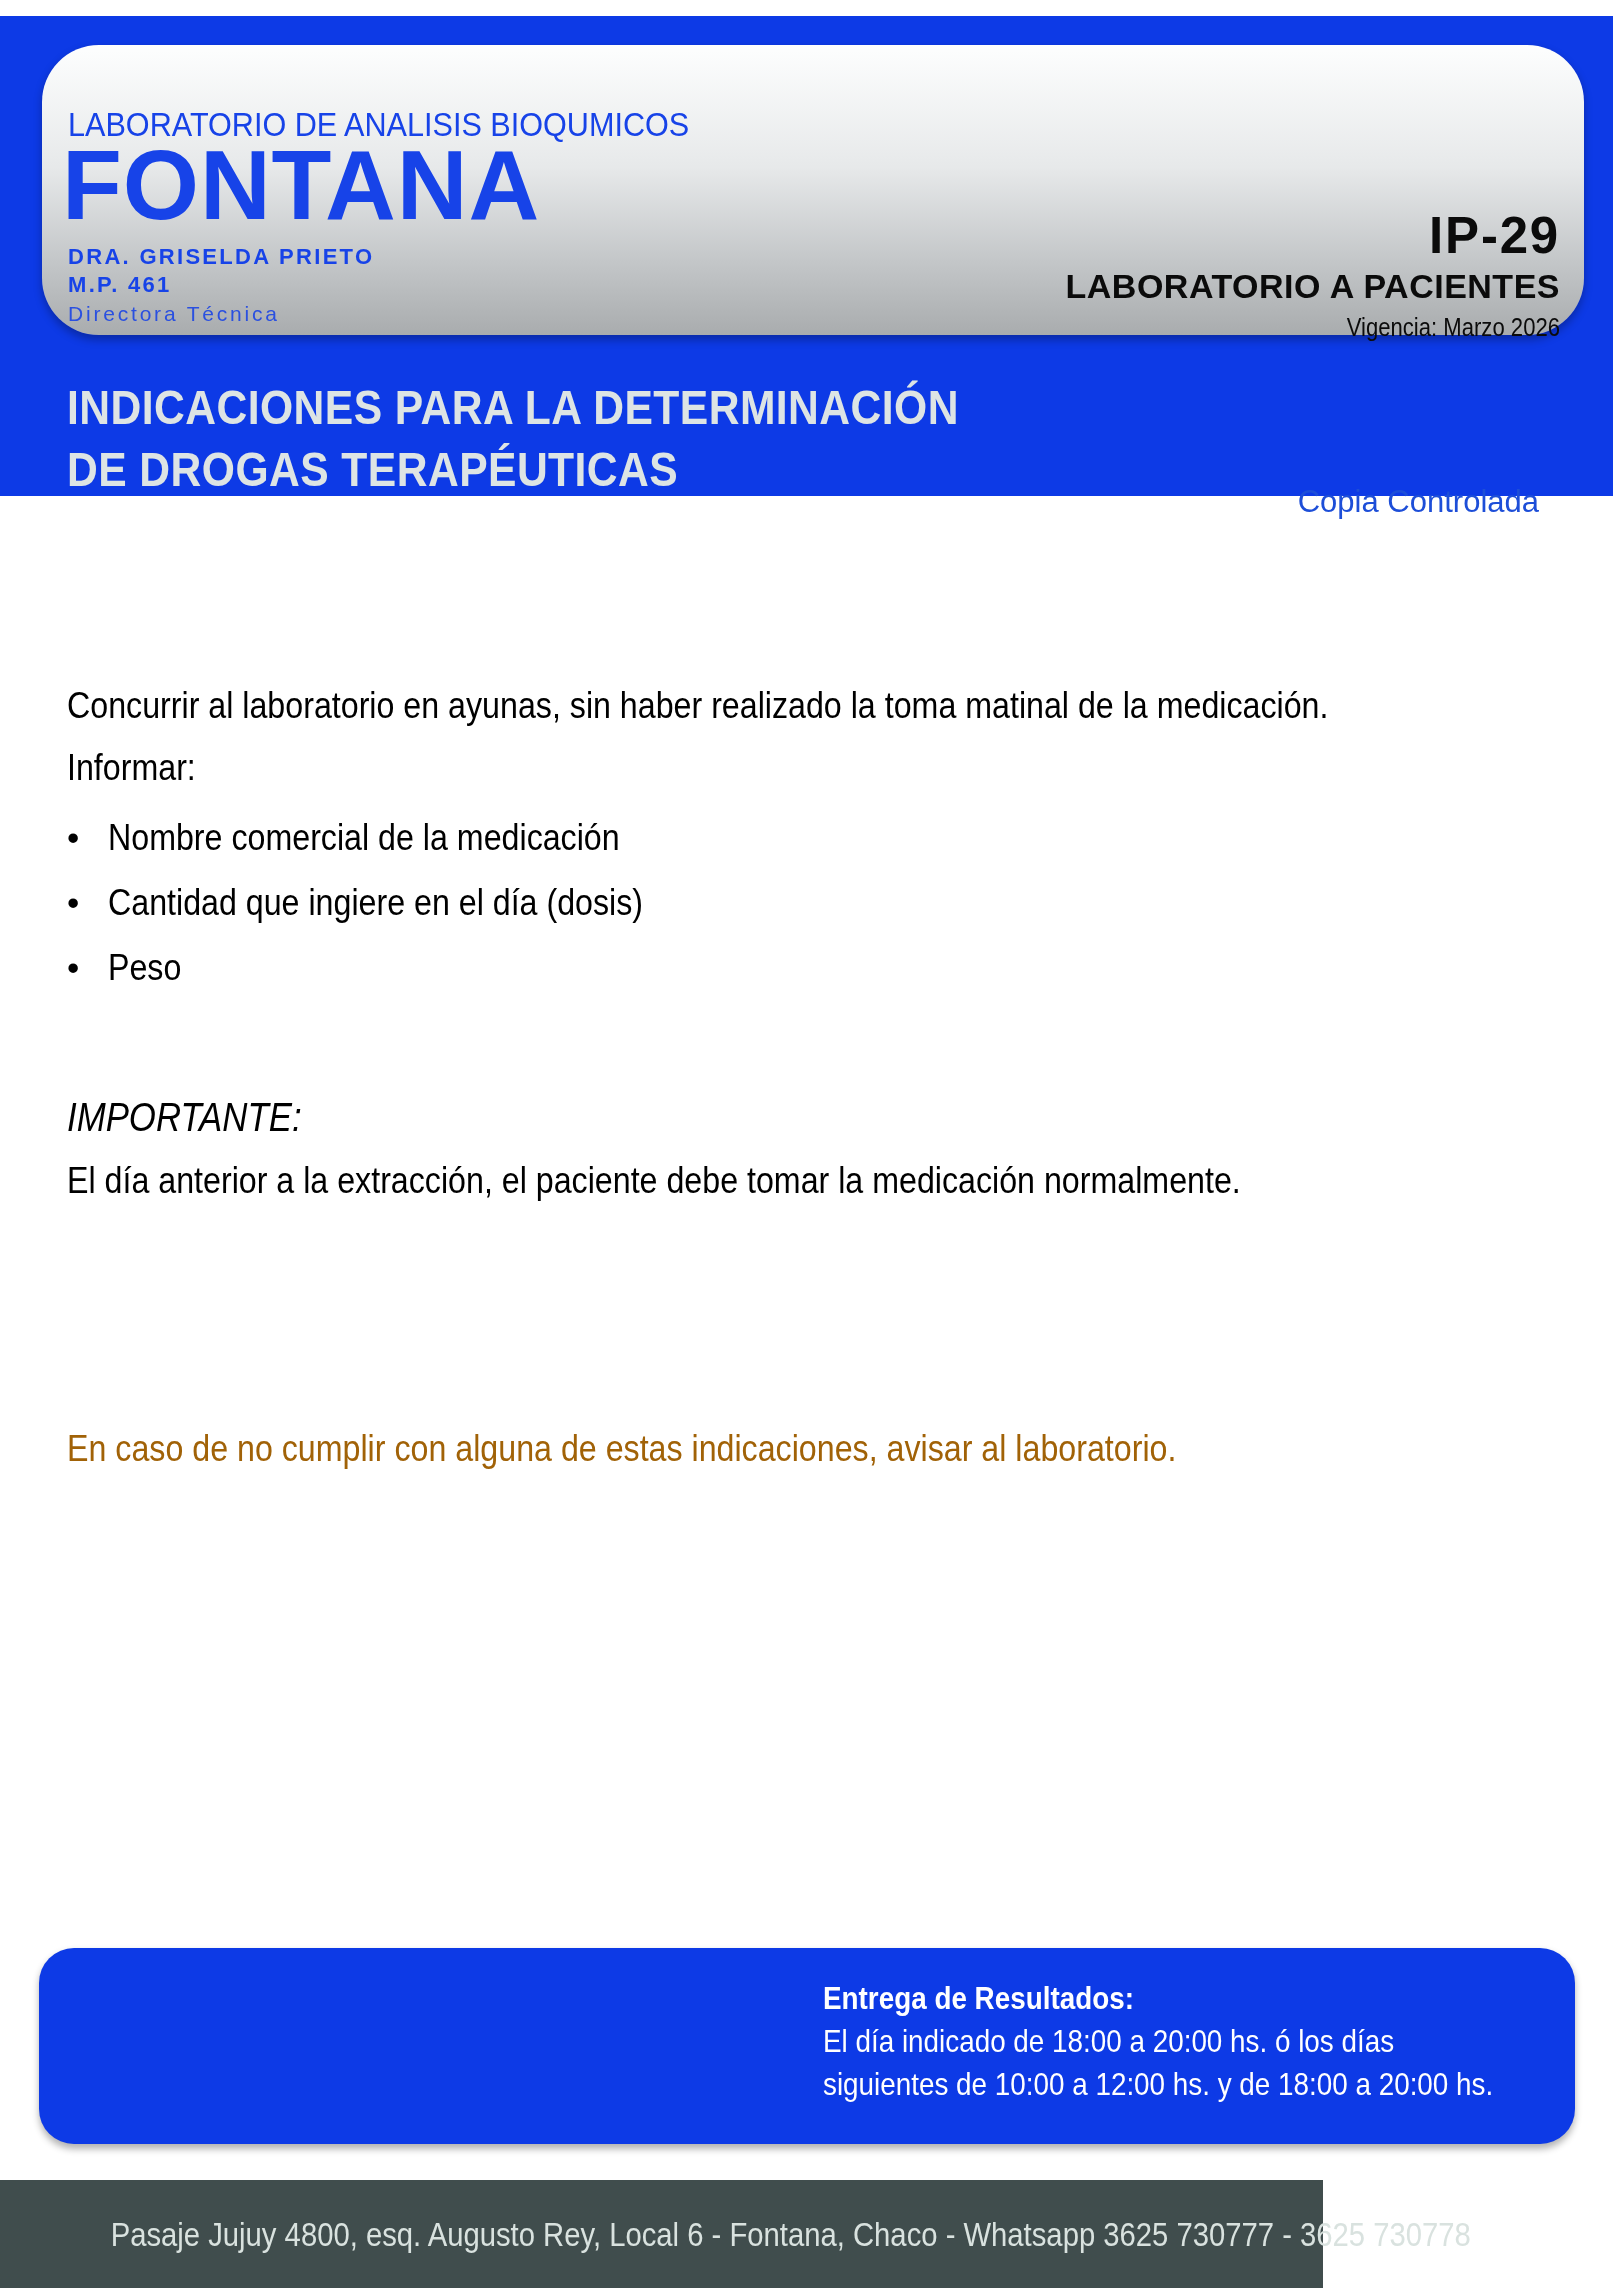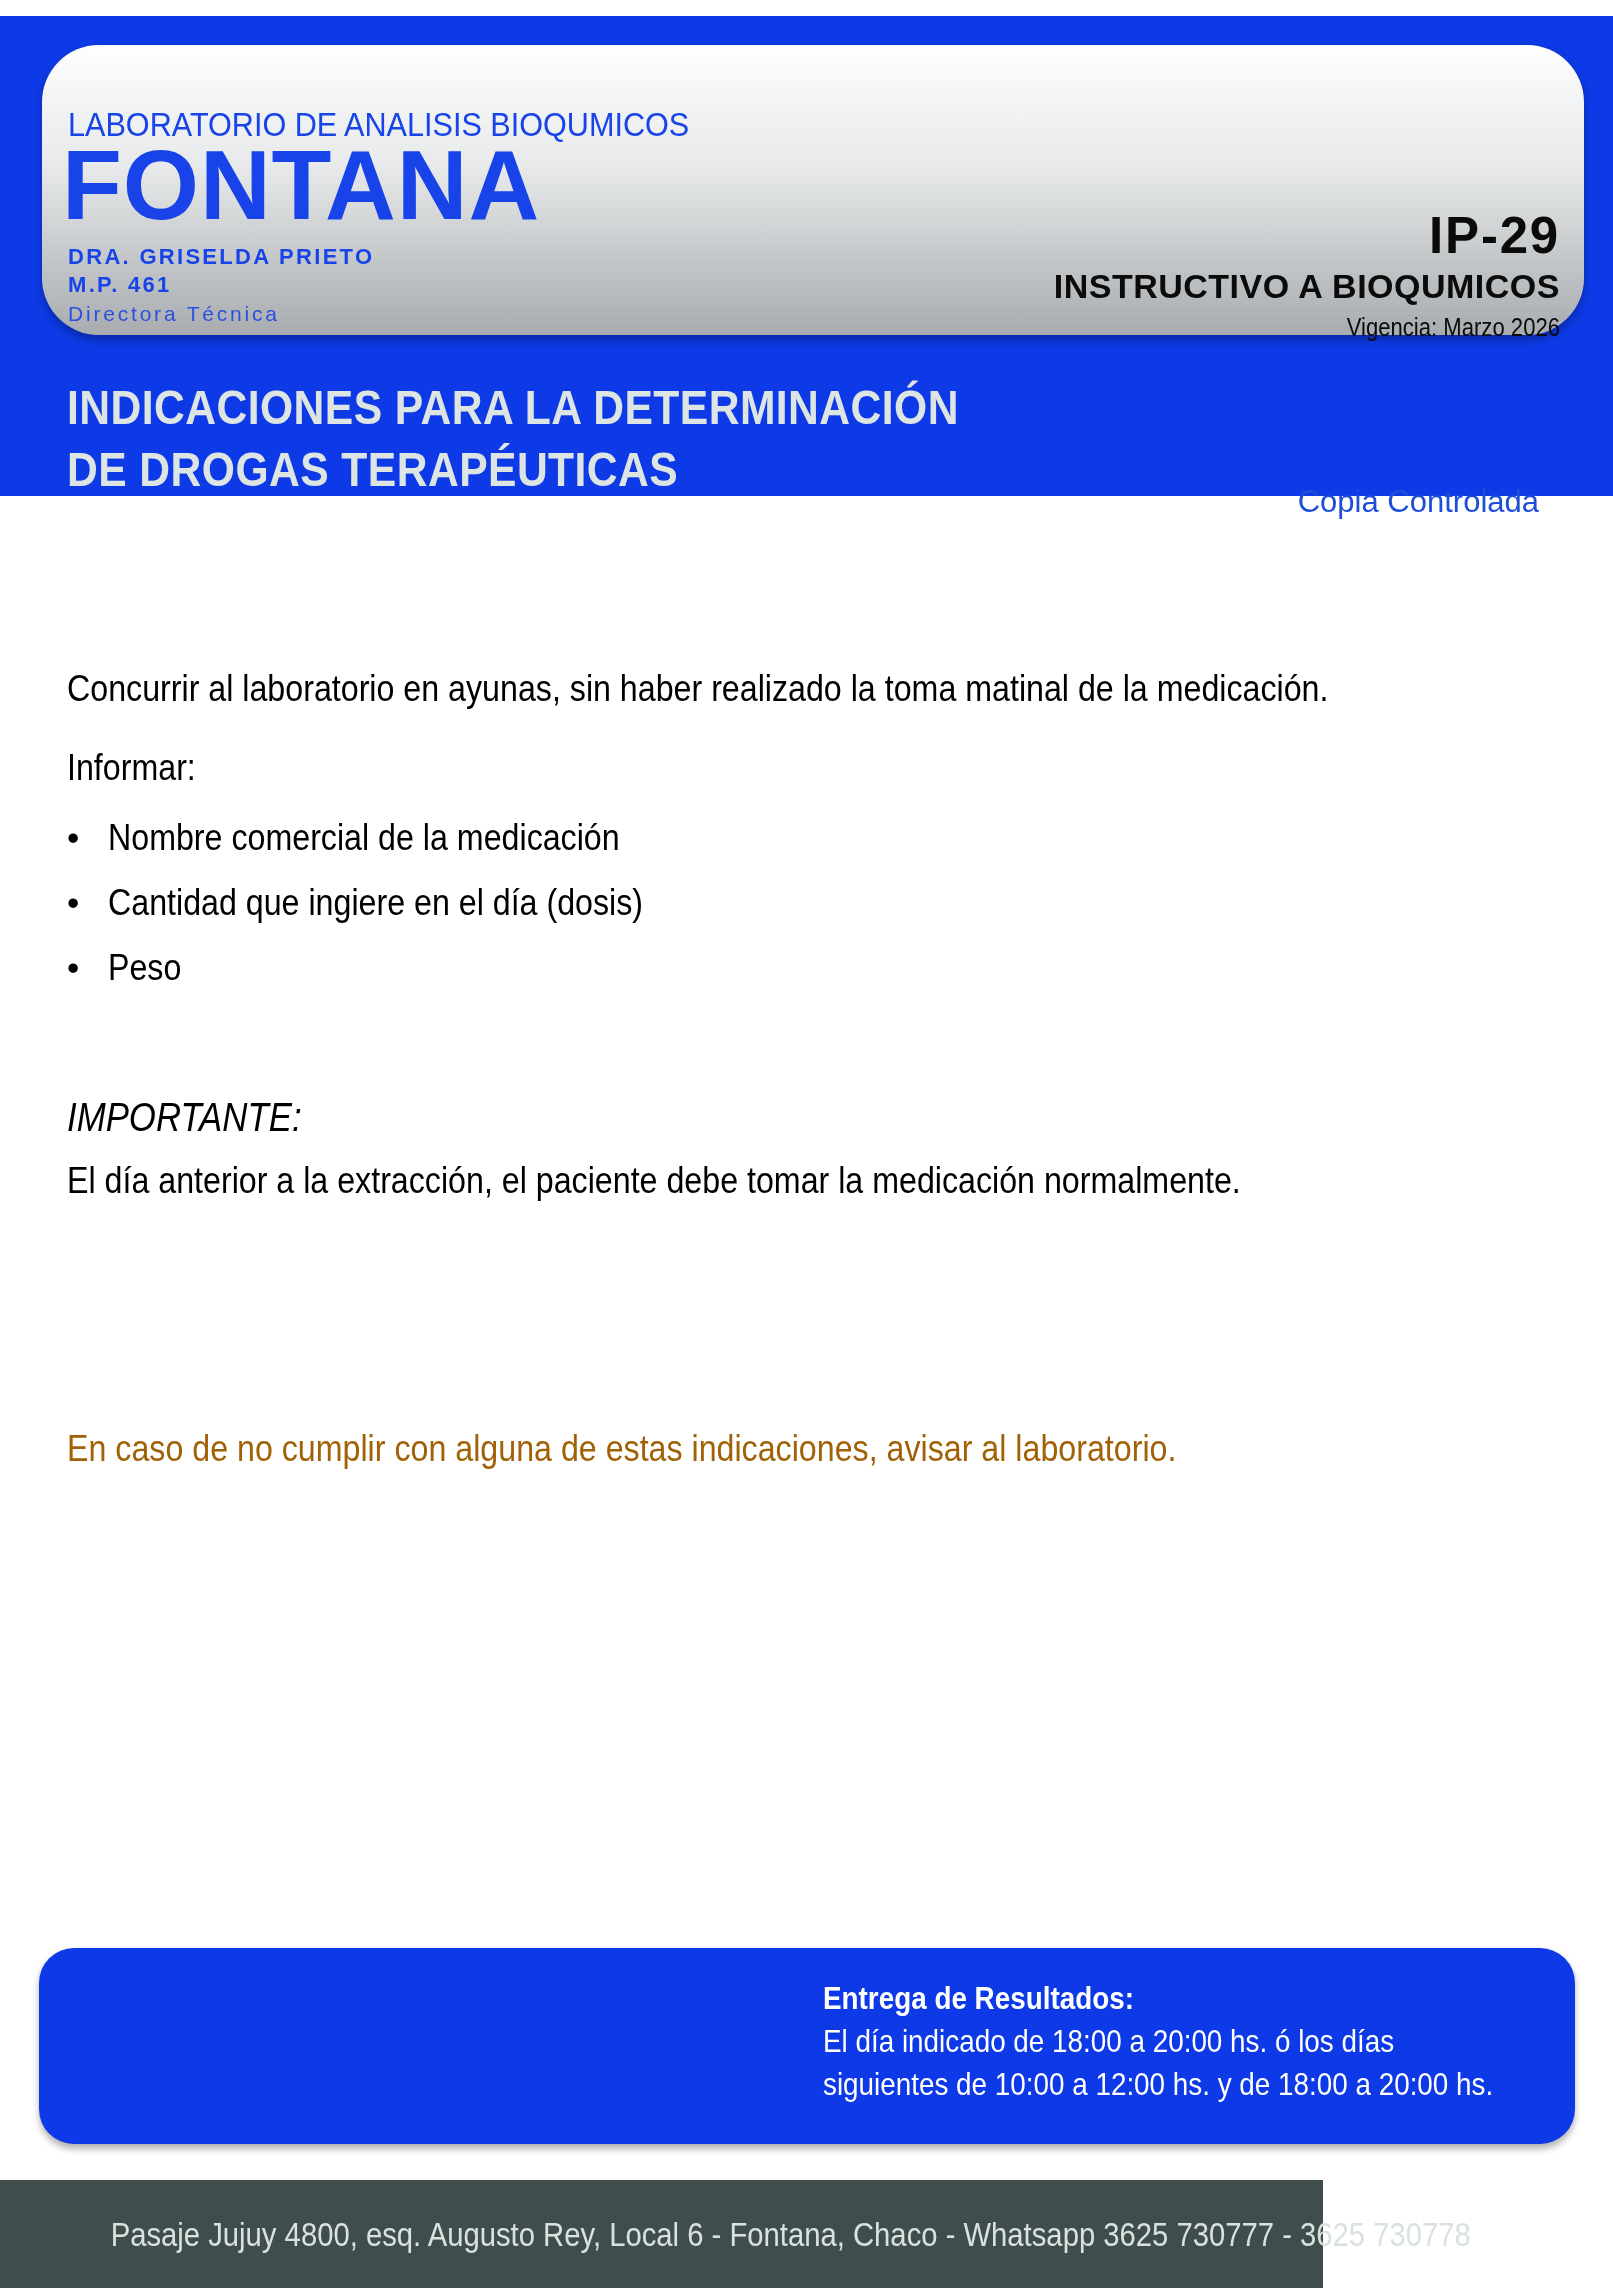--- a/index.html
+++ b/index.html
@@ -55,21 +55,21 @@
   .cond-c{ display:inline-block; transform:scaleX(.86); transform-origin:50% 50%; white-space:nowrap; }
   .cond-t{ display:inline-block; transform:scaleX(.9); transform-origin:0 0; white-space:nowrap; }
 
   
   .copy-controlled{
     position:absolute; top:484px; right:74px;
     font-size:31px; color:#1d4ed8;
   }
   
   .para{ position:absolute; left:67px; font-size:37px; color:#000; line-height:44px; }
-  .p-intro{ top:667px; }
+  .p-intro{ top:684px; }
   .p-inform{ top:746px; }
   .bullet-row{ position:absolute; left:67px; padding-left:41px; font-size:37px; line-height:44px; }
   .bullet-row::before{
     content:"\2022"; position:absolute; left:0; top:0; font-size:35px; line-height:44px; color:#000;
   }
   .b1{ top:816px; } .b2{ top:881px; } .b3{ top:946px; }
   .p-important-label{ top:1095px; font-style:italic; font-size:40px; }
   .p-important{ top:1159px; }
   .p-alert{ top:1427px; color:#a16207; }
   
@@ -102,21 +102,21 @@
 
   <div class="header-bg">
     <div class="header-card">
       <div class="brand-line"><span class="cond-t">LABORATORIO DE ANALISIS BIOQUMICOS</span></div>
       <div class="brand-name">FONTANA</div>
       <div class="brand-dra">DRA. GRISELDA PRIETO</div>
       <div class="brand-mp">M.P. 461</div>
       <div class="brand-role">Directora Técnica</div>
       <div class="doc-meta">
         <div class="doc-code">IP-29</div>
-        <div class="doc-type">INSTRUCTIVO A BIOQUMICOS</div>
+        <div class="doc-type">LABORATORIO A PACIENTES</div>
         <div class="doc-validity"><span class="cond-r">Vigencia: Marzo 2026</span></div>
       </div>
     </div>
     <div class="banner-title">
       <div><span class="cond">INDICACIONES PARA LA DETERMINACIÓN</span></div>
       <div><span class="cond">DE DROGAS TERAPÉUTICAS</span></div>
     </div>
   </div>
 
   <div class="copy-controlled">Copia Controlada</div>

